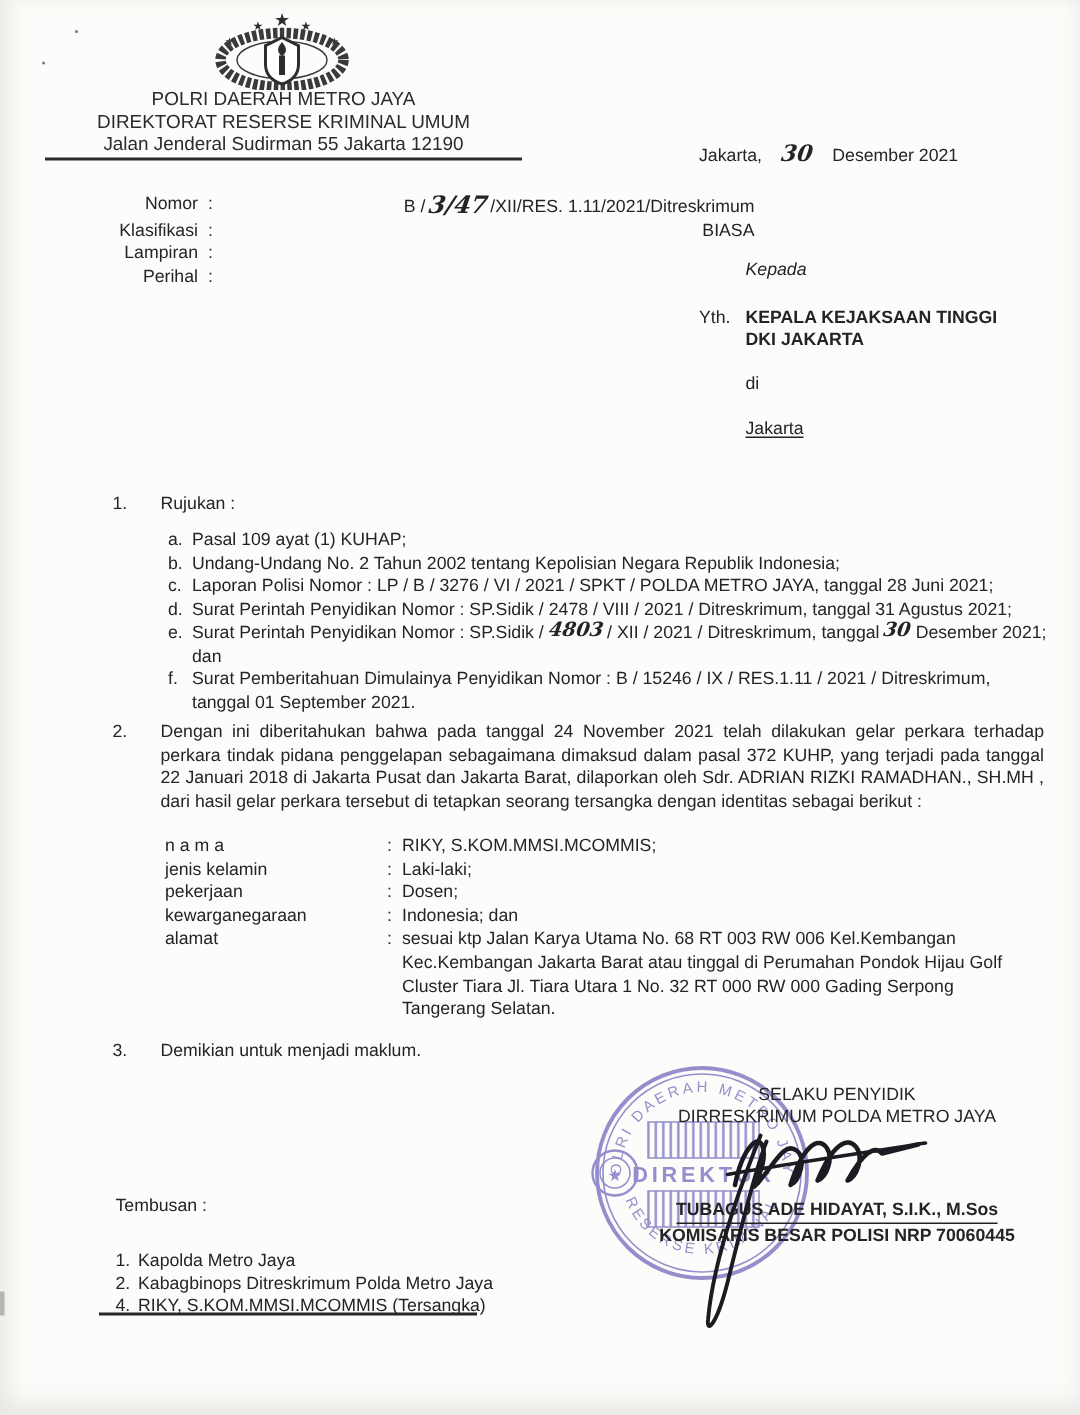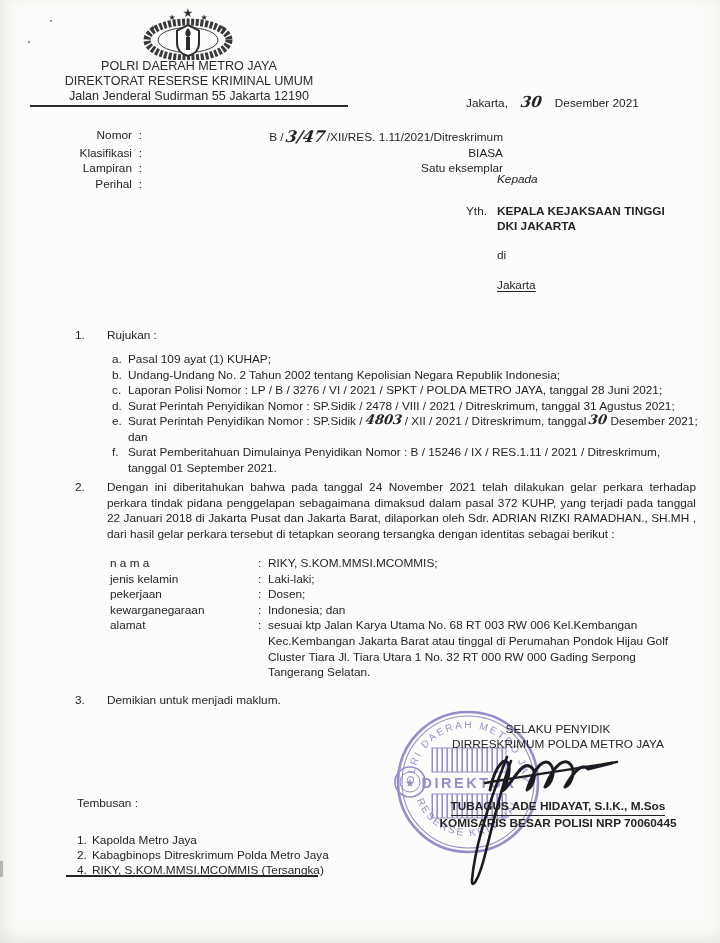--- a/index.html
+++ b/index.html
@@ -124,21 +124,20 @@
       <span class="val"><span>B /</span><span class="hand hand-lg">3/47</span><span>/XII/RES. 1.11/2021/Ditreskrimum</span></span>
     </div>
     <div class="row">
       <span class="lbl">Klasifikasi</span>
       <span class="col">:</span>
       <span class="val">BIASA</span>
     </div>
     <div class="row">
       <span class="lbl">Lampiran</span>
       <span class="col">:</span>
-      <span class="val">Satu eksemplar</span>
     </div>
     <div class="row">
       <span class="lbl">Perihal</span>
       <span class="col">:</span>
     </div>
   </div>
 
   <div class="abs recipient">
     <div class="kepada">Kepada</div>
     <div class="ythrow">

